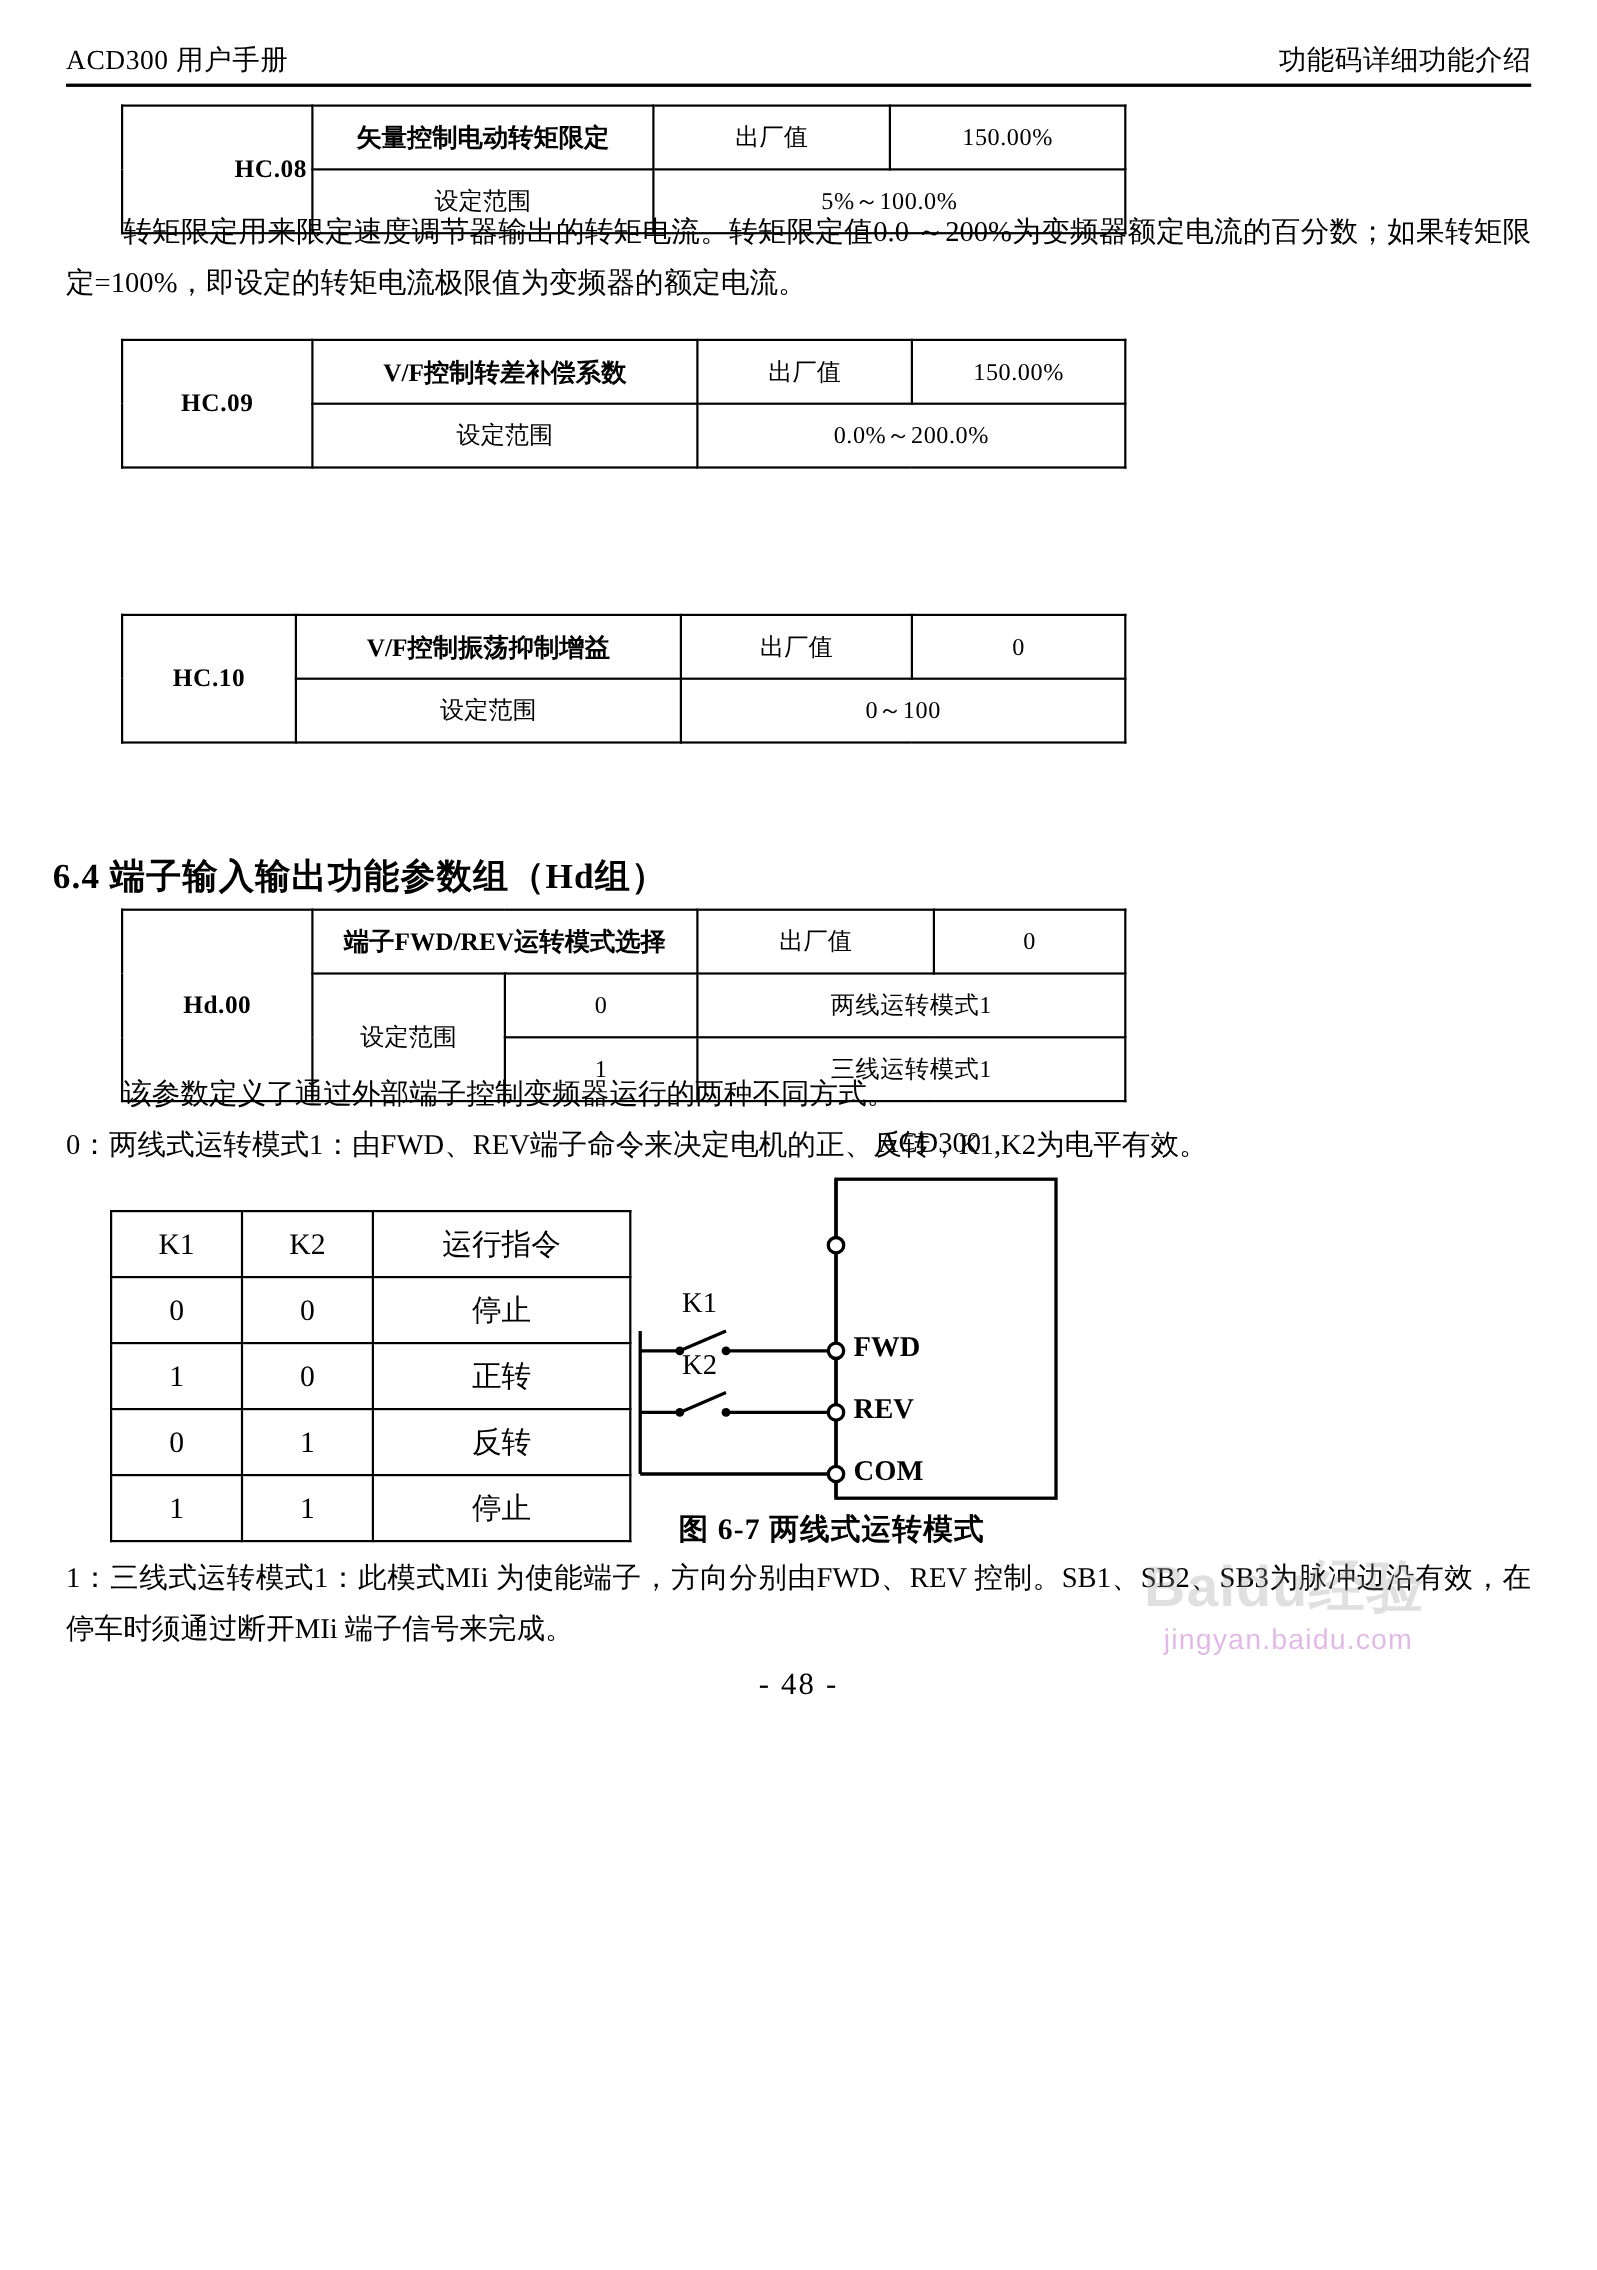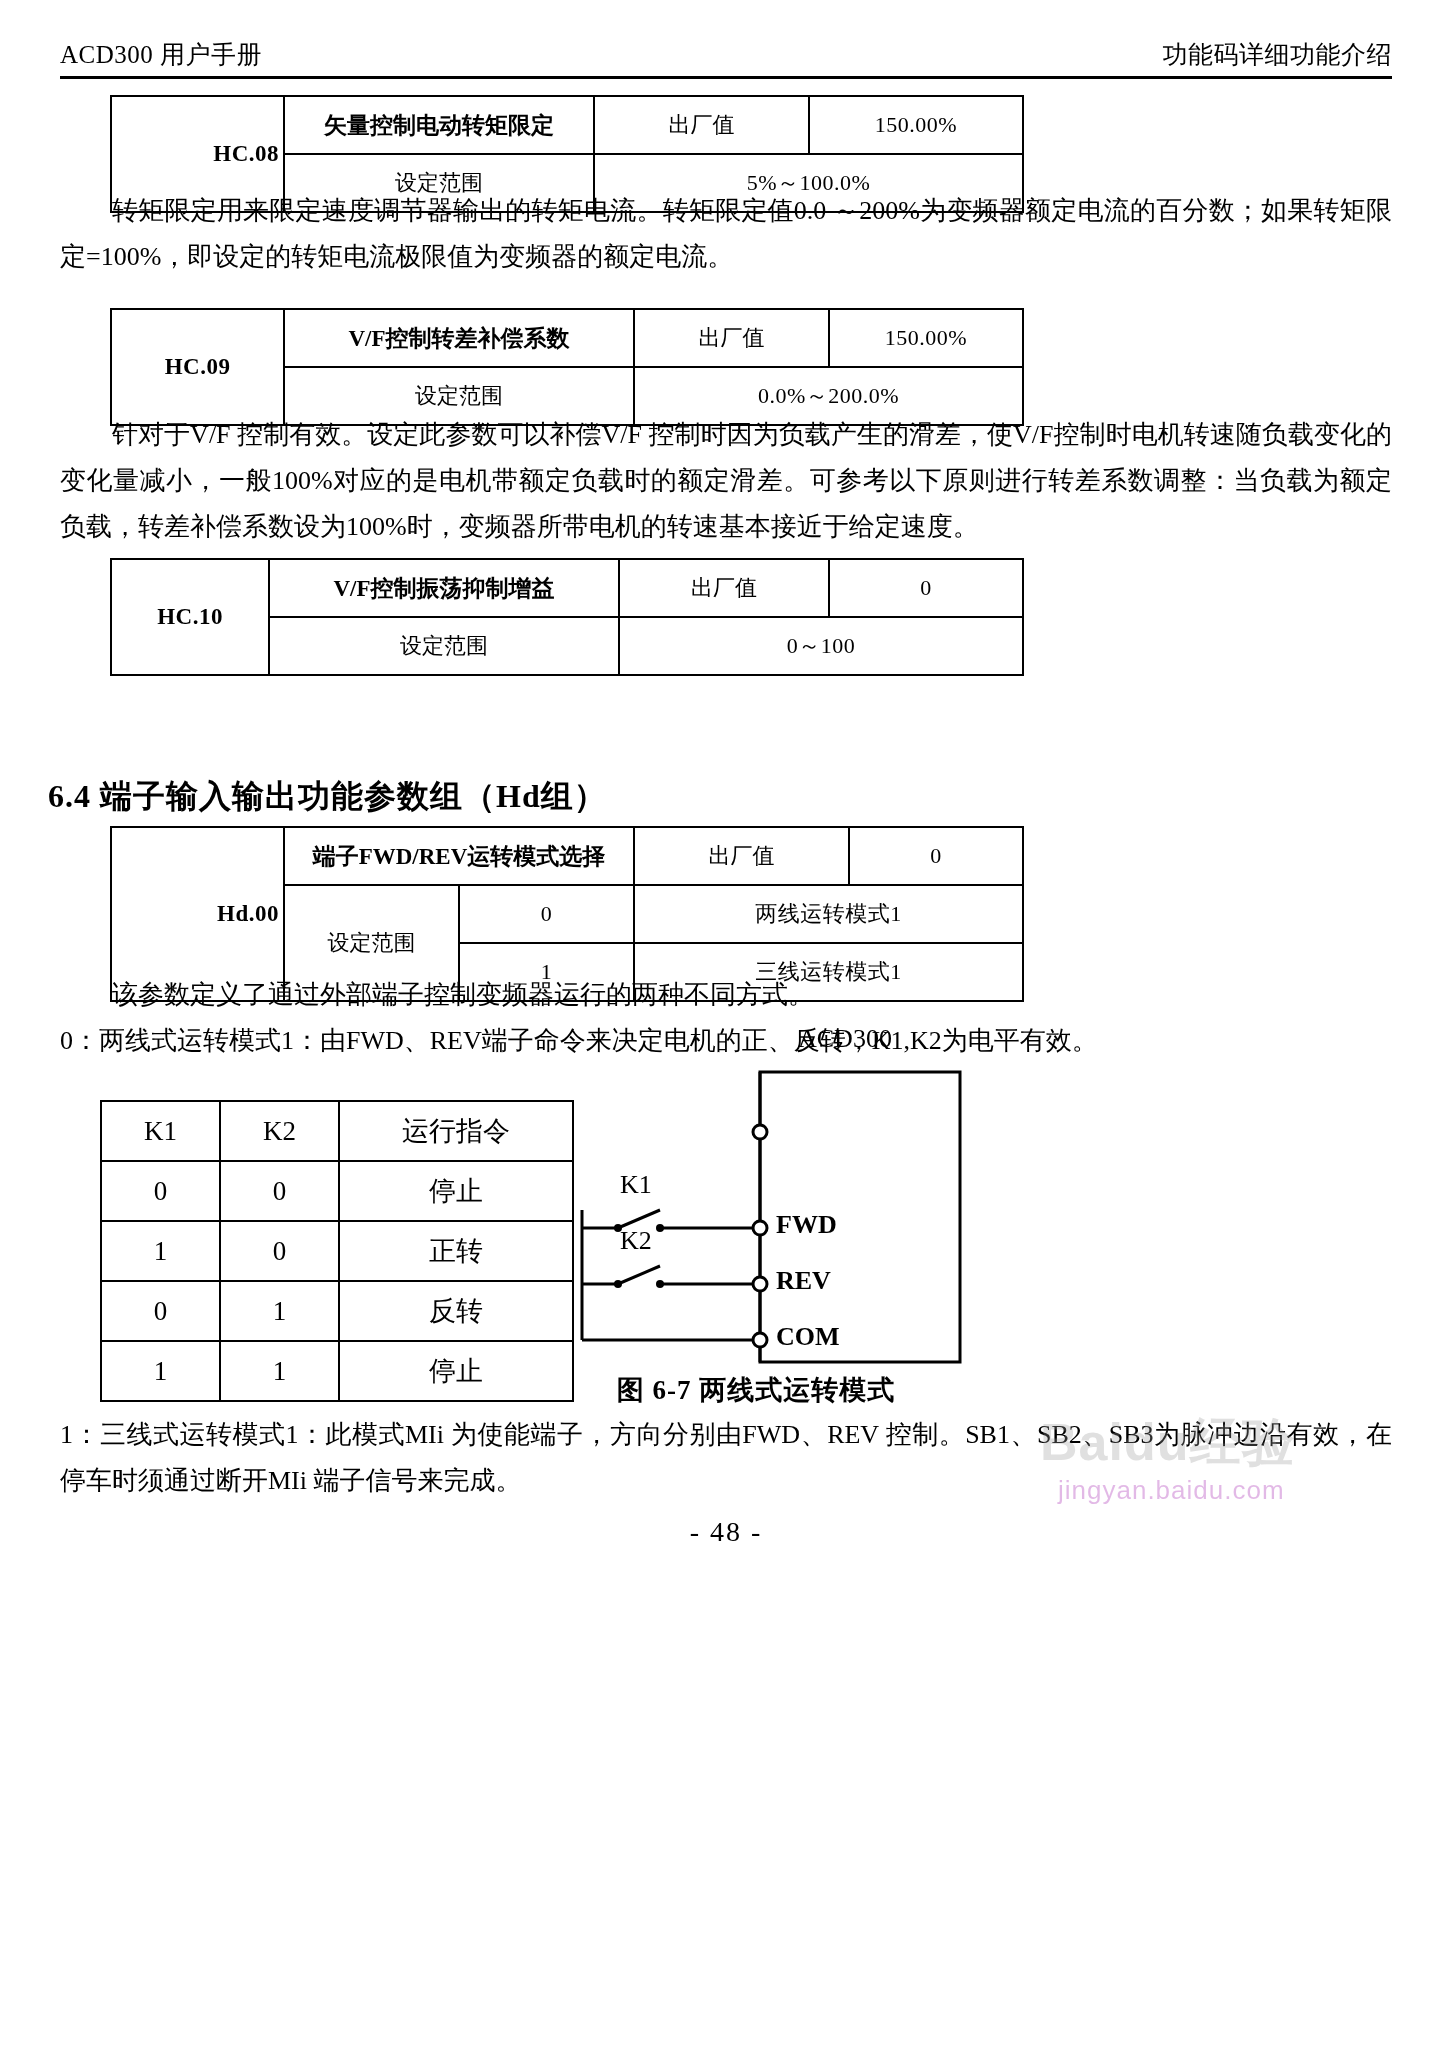--- a/index.html
+++ b/index.html
@@ -118,21 +118,20 @@
       <td class="lbl-cell" style="width:185px;">出厂值</td>
       <td class="val-cell" style="width:184px;">150.00%</td>
     </tr>
     <tr>
       <td class="lbl-cell">设定范围</td>
       <td class="val-cell" colspan="2">0.0%～200.0%</td>
     </tr>
   </tbody>
     </table>
 
-  <div class="para indent" style="left:60px;top:412px;width:1332px;">针对于V/F 控制有效。设定此参数可以补偿V/F 控制时因为负载产生的滑差，使V/F控制时电机转速随负载变化的变化量减小，一般100%对应的是电机带额定负载时的额定滑差。可参考以下原则进行转差系数调整：当负载为额定负载，转差补偿系数设为100%时，变频器所带电机的转速基本接近于给定速度。</div>
 
   <table class="ptable" style="left:110px;top:558px;width:872px;">
     <tbody>
         <tr>
       <td class="code-cell" rowspan="2" style="width:148px;margin-top:20px;">HC.10</td>
       <td class="name-cell" style="width:340px;">V/F控制振荡抑制增益</td>
       <td class="lbl-cell" style="width:200px;">出厂值</td>
       <td class="val-cell" style="width:184px;">0</td>
     </tr>
     <tr>
@@ -141,21 +140,21 @@
     </tr>
   </tbody>
     </table>
 
 
   <div class="sect" style="left:48px;top:775px;">6.4  端子输入输出功能参数组（Hd组）</div>
 
   <table class="ptable" style="left:110px;top:826px;width:872px;">
     <tbody>
         <tr>
-      <td class="code-cell" rowspan="3" style="width:163px;text-align:right;">Hd.00</td>
+      <td class="code-cell" rowspan="3" style="width:163px;">Hd.00</td>
       <td class="name-cell" colspan="2" style="width:340px;">端子FWD/REV运转模式选择</td>
       <td class="lbl-cell" style="width:205px;">出厂值</td>
       <td class="val-cell" style="width:164px;">0</td>
     </tr>
     <tr>
       <td class="lbl-cell" rowspan="2" style="width:225px;">设定范围</td>
       <td class="val-cell" style="width:115px;">0</td>
       <td class="val-cell" colspan="2">两线运转模式1</td>
     </tr>
     <tr>

